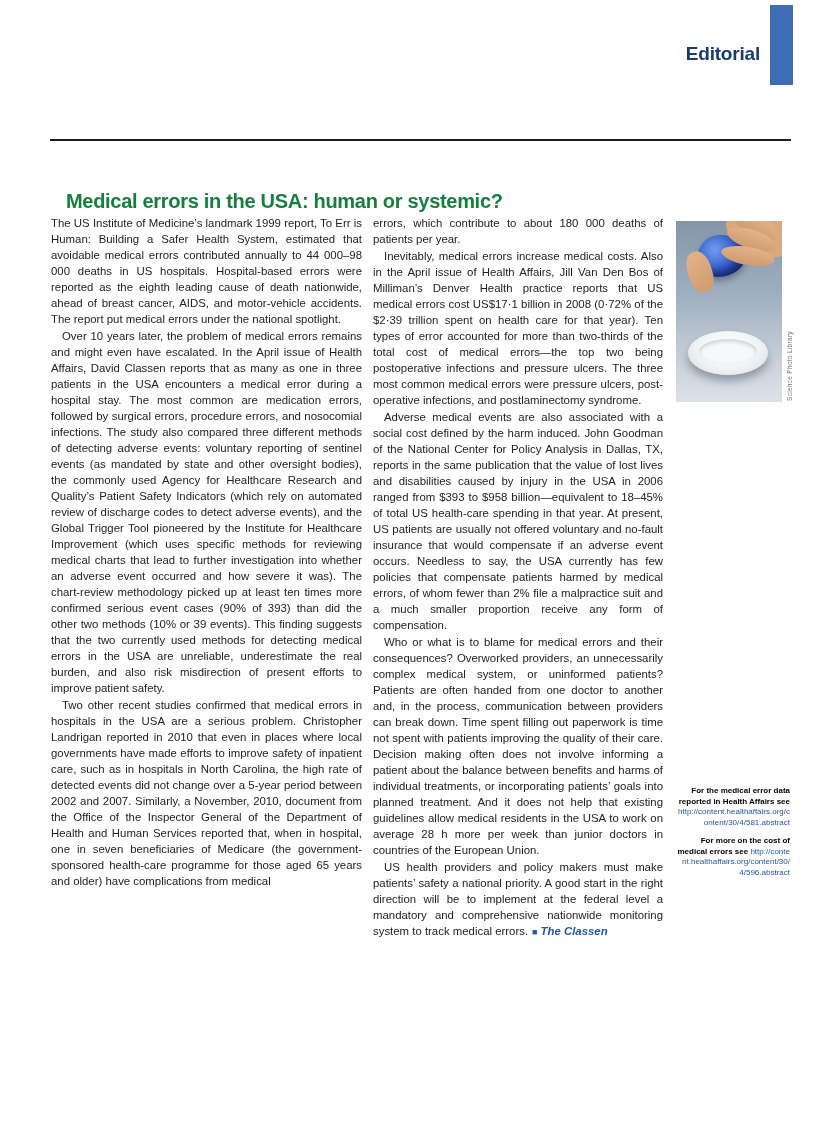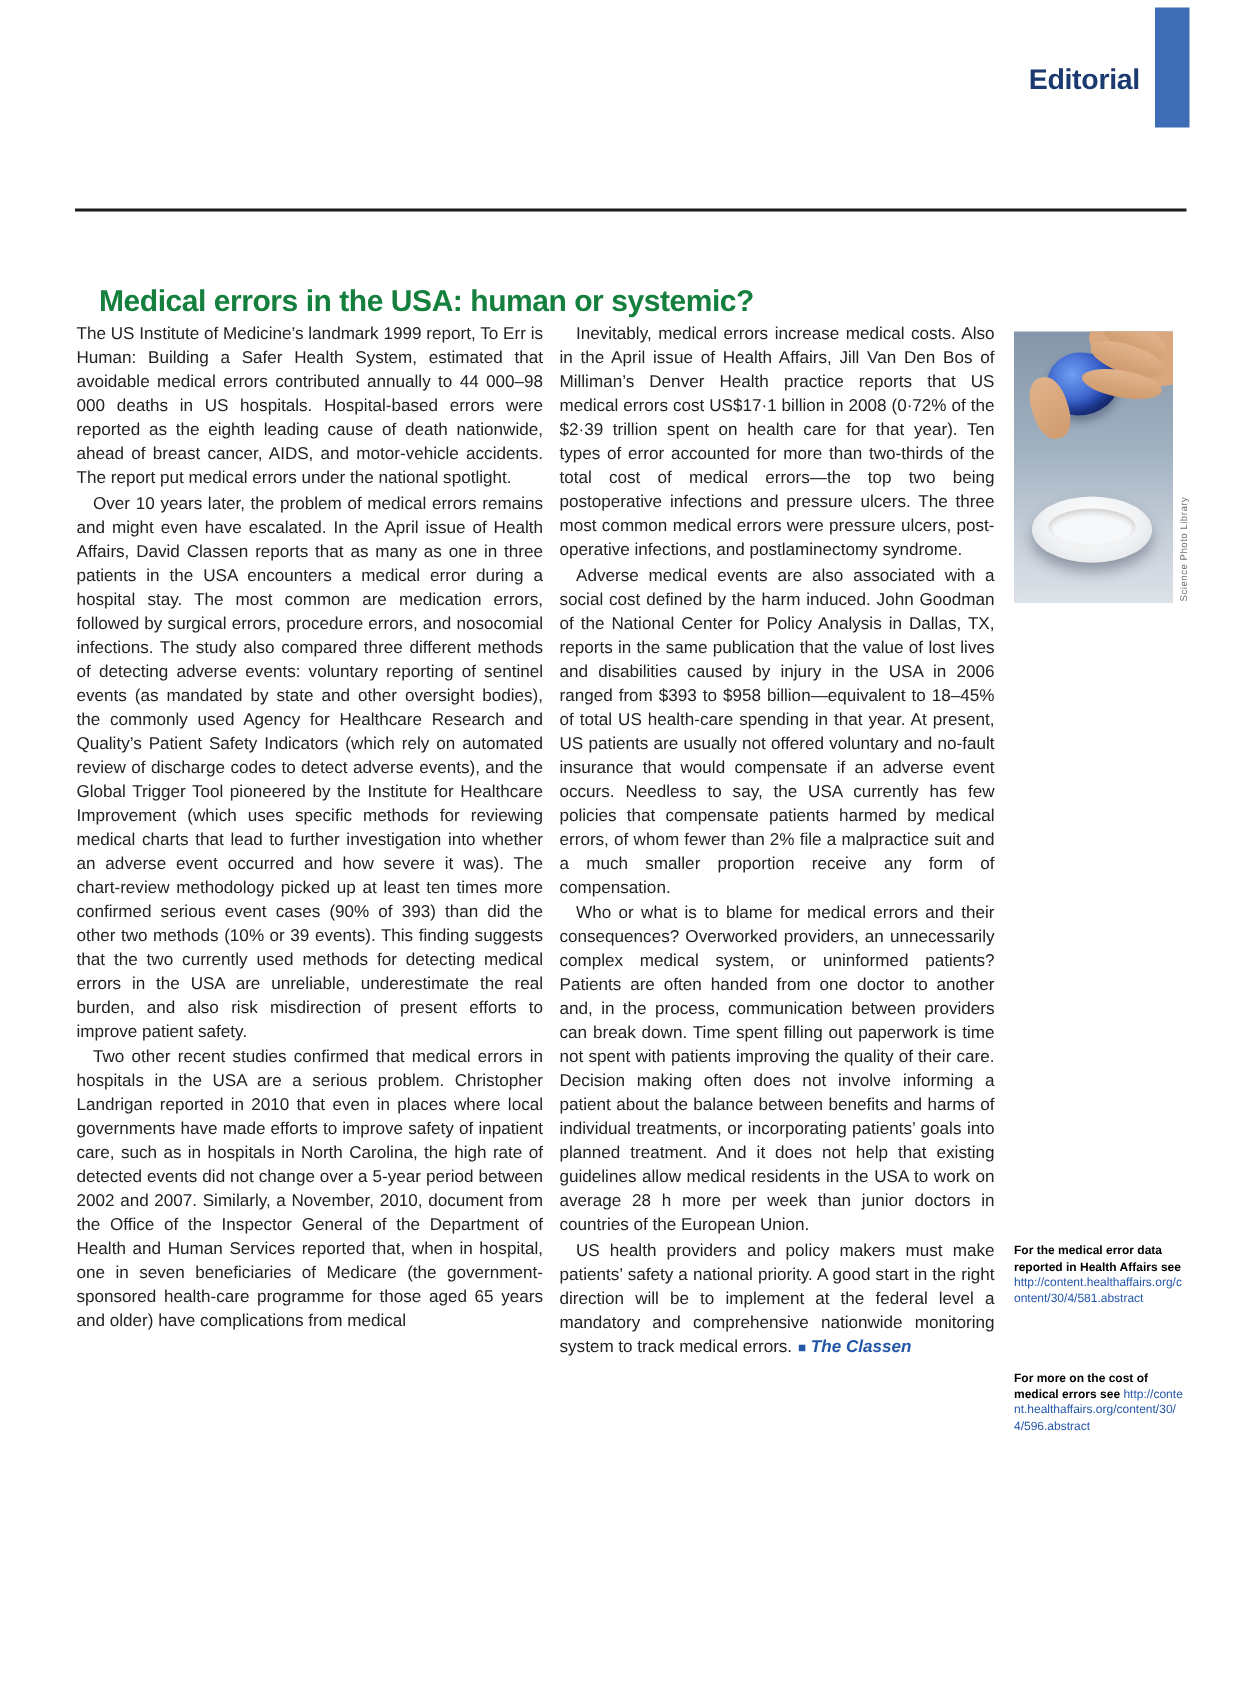--- a/index.html
+++ b/index.html
@@ -68,21 +68,21 @@
   }
 
   .credit {
     position:absolute; left:786px; top:401px;
     transform:rotate(-90deg); transform-origin:0 0;
     font-size:6.5px; color:#707070; white-space:nowrap; letter-spacing:0.3px;
   }
 
   
   .notes { position:absolute; left:676px; top:786px; width:114px; }
-  .note { margin-bottom:8px; font-size:8px; line-height:10.5px; text-align:left;margin-top:43px; }
+  .note { margin-bottom:8px; font-size:8px; line-height:10.5px; text-align:right; }
   .note-lead { font-weight:bold; color:#000; }
   .note-link { color:#2456a8; word-break:break-all; }
 
   
   .footer-left { position:absolute; top:1094px; left:50px; font-size:8.5px; color:#111;margin-top:21px; }
   .footer-left .issue { font-weight:bold; margin-left:7px; }
   .page-number { position:absolute; top:1093px; right:74px; font-size:11px; font-weight:normal; color:#111; }
 </style>
 </head>
 <body>
@@ -96,20 +96,21 @@
 
   <h1 class="title">Medical errors in the USA: human or systemic?</h1>
 
   <div class="col col1">
     <p>The US Institute of Medicine’s landmark 1999 report, To Err is Human: Building a Safer Health System, estimated that avoidable medical errors contributed annually to 44 000–98 000 deaths in US hospitals. Hospital-based errors were reported as the eighth leading cause of death nationwide, ahead of breast cancer, AIDS, and motor-vehicle accidents. The report put medical errors under the national spotlight.</p>
     <p class="indent">Over 10 years later, the problem of medical errors remains and might even have escalated. In the April issue of Health Affairs, David Classen reports that as many as one in three patients in the USA encounters a medical error during a hospital stay. The most common are medication errors, followed by surgical errors, procedure errors, and nosocomial infections. The study also compared three different methods of detecting adverse events: voluntary reporting of sentinel events (as mandated by state and other oversight bodies), the commonly used Agency for Healthcare Research and Quality’s Patient Safety Indicators (which rely on automated review of discharge codes to detect adverse events), and the Global Trigger Tool pioneered by the Institute for Healthcare Improvement (which uses specific methods for reviewing medical charts that lead to further investigation into whether an adverse event occurred and how severe it was). The chart-review methodology picked up at least ten times more confirmed serious event cases (90% of 393) than did the other two methods (10% or 39 events). This finding suggests that the two currently used methods for detecting medical errors in the USA are unreliable, underestimate the real burden, and also risk misdirection of present efforts to improve patient safety.</p>
     <p class="indent">Two other recent studies confirmed that medical errors in hospitals in the USA are a serious problem. Christopher Landrigan reported in 2010 that even in places where local governments have made efforts to improve safety of inpatient care, such as in hospitals in North Carolina, the high rate of detected events did not change over a 5-year period between 2002 and 2007. Similarly, a November, 2010, document from the Office of the Inspector General of the Department of Health and Human Services reported that, when in hospital, one in seven beneficiaries of Medicare (the government-sponsored health-care programme for those aged 65 years and older) have complications from medical</p>
   </div>
 
   <div class="col col2">
+    <p>errors, which contribute to about 180 000 deaths of patients per year.</p>
     <p class="indent">Inevitably, medical errors increase medical costs. Also in the April issue of Health Affairs, Jill Van Den Bos of Milliman’s Denver Health practice reports that US medical errors cost US$17·1 billion in 2008 (0·72% of the $2·39 trillion spent on health care for that year). Ten types of error accounted for more than two-thirds of the total cost of medical errors—the top two being postoperative infections and pressure ulcers. The three most common medical errors were pressure ulcers, post-operative infections, and postlaminectomy syndrome.</p>
     <p class="indent">Adverse medical events are also associated with a social cost defined by the harm induced. John Goodman of the National Center for Policy Analysis in Dallas, TX, reports in the same publication that the value of lost lives and disabilities caused by injury in the USA in 2006 ranged from $393 to $958 billion—equivalent to 18–45% of total US health-care spending in that year. At present, US patients are usually not offered voluntary and no-fault insurance that would compensate if an adverse event occurs. Needless to say, the USA currently has few policies that compensate patients harmed by medical errors, of whom fewer than 2% file a malpractice suit and a much smaller proportion receive any form of compensation.</p>
     <p class="indent">Who or what is to blame for medical errors and their consequences? Overworked providers, an unnecessarily complex medical system, or uninformed patients? Patients are often handed from one doctor to another and, in the process, communication between providers can break down. Time spent filling out paperwork is time not spent with patients improving the quality of their care. Decision making often does not involve informing a patient about the balance between benefits and harms of individual treatments, or incorporating patients’ goals into planned treatment. And it does not help that existing guidelines allow medical residents in the USA to work on average 28 h more per week than junior doctors in countries of the European Union.</p>
     <p class="indent"><span>US health providers and policy makers must make patients’ safety a national priority. A good start in the right direction will be to implement at the federal level a mandatory and comprehensive nationwide monitoring system to track medical errors.</span><span class="sig-bullet">■</span><span class="sig">The Classen</span></p>
   </div>
 
   <figure class="photo">
     <div class="ph-arm"></div>
     <div class="ph-blob"></div>
     <div class="ph-finger ph-f1"></div>

